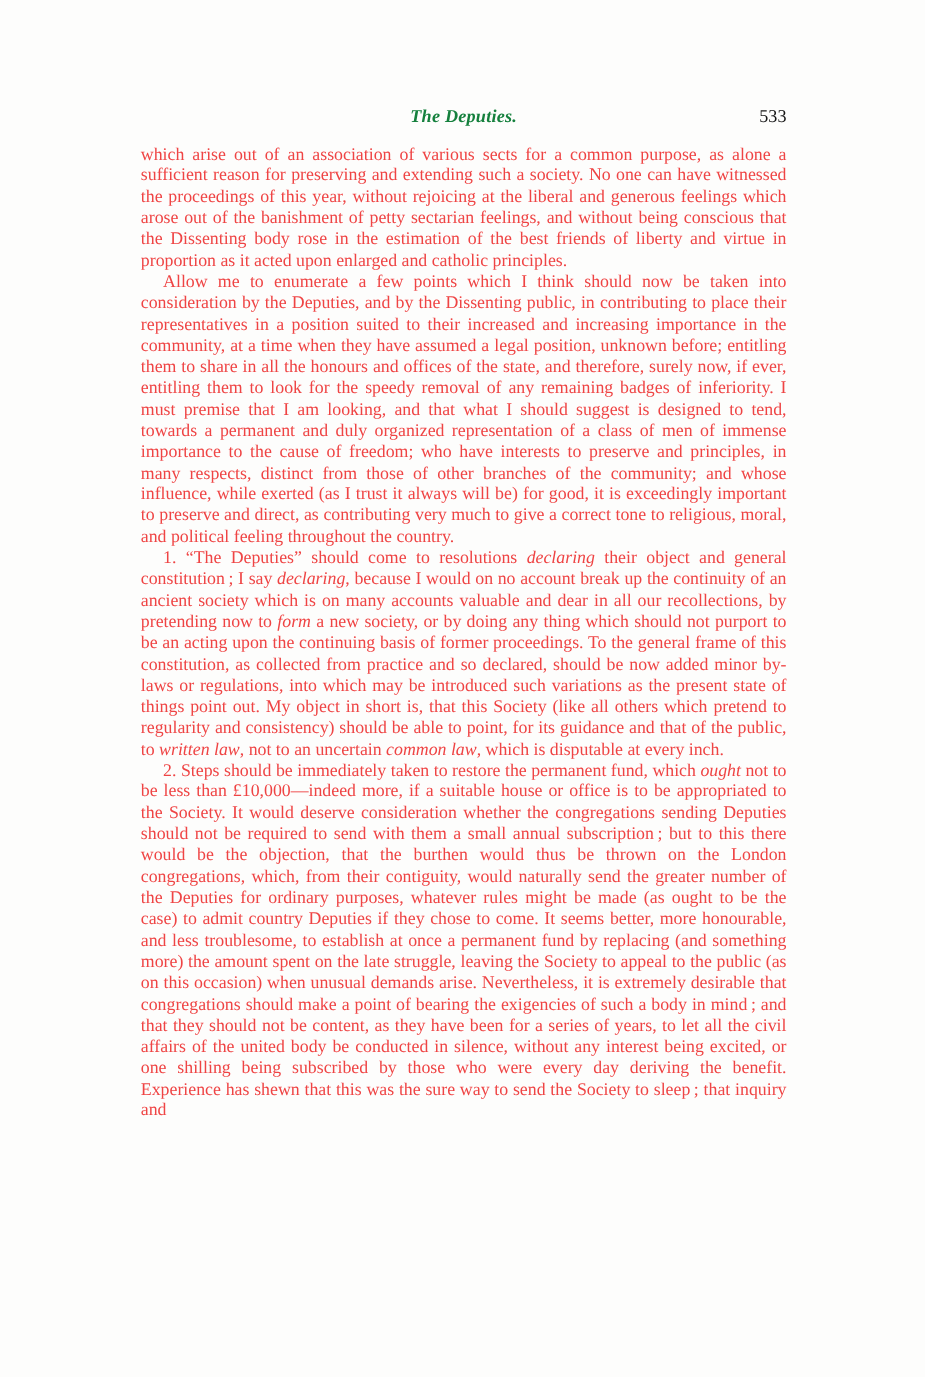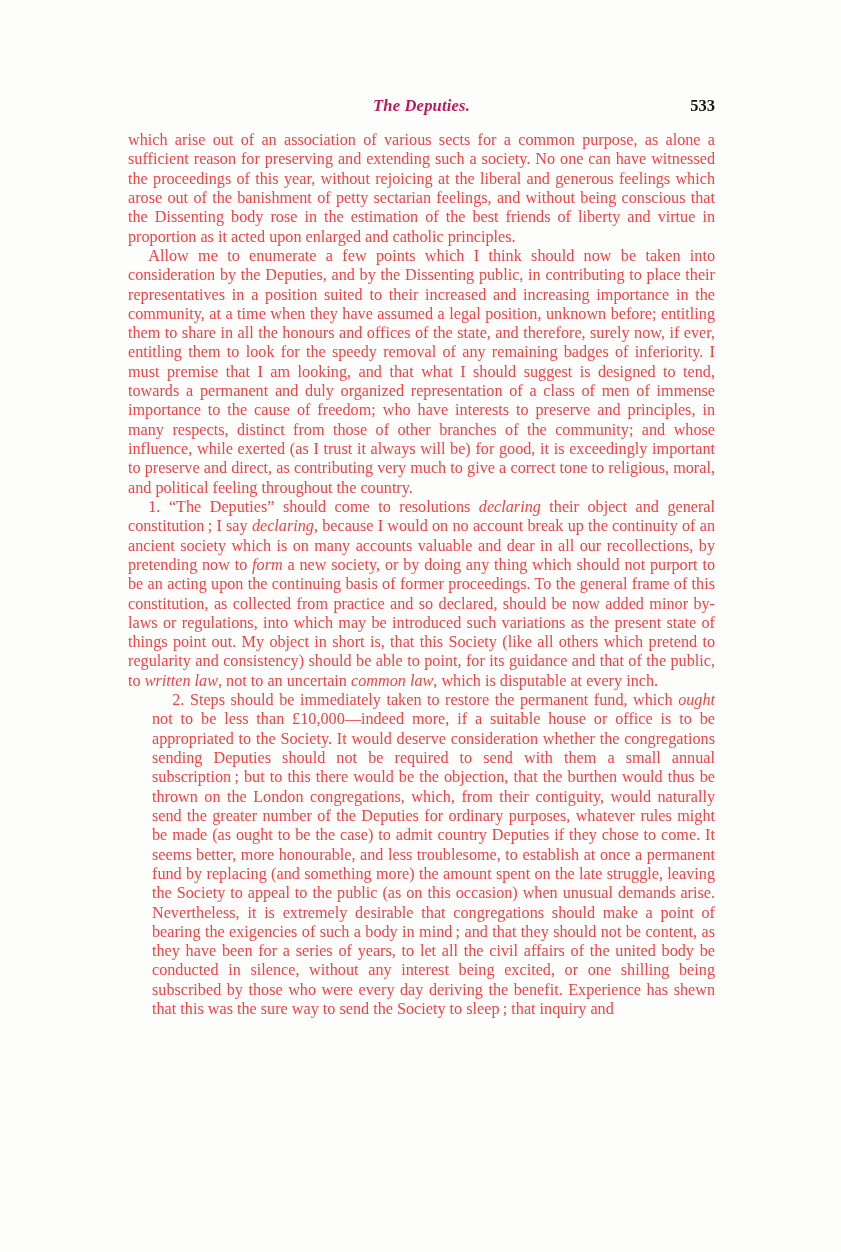--- a/index.html
+++ b/index.html
@@ -29,27 +29,27 @@
   }
   .running-head-title {
     position: absolute;
     left: 0;
     right: 0;
     text-align: center;
     font-style: italic;
     font-weight: bold;
     font-size: 16.5px;
     letter-spacing: 0.2px;
-    color: #be185d;
+    color: #15803d;
   }
   .running-head-folio {
     position: absolute;
     right: 0;
     top: 0;
-    font-weight: bold;
+    font-weight: normal;
     font-size: 16.5px;
     color: #141414;
   }
   .textblock {
     position: absolute;
     left: 128px;
     top: 131px;
     width: 587px;
     font-size: 16.2px;
     line-height: 19.32px;
@@ -61,21 +61,20 @@
   .textblock p {
     margin: 0;
     text-indent: 1.25em;
     hyphens: manual;
   }
   .textblock p.noindent {
     text-indent: 0;
   }
   .textblock p:last-child {
     text-align: justify;
-    margin-left: 24px;
   }
   em {
   }
 </style>
 </head>
 <body>
 
 <div class="page">
 
   <div class="running-head">

